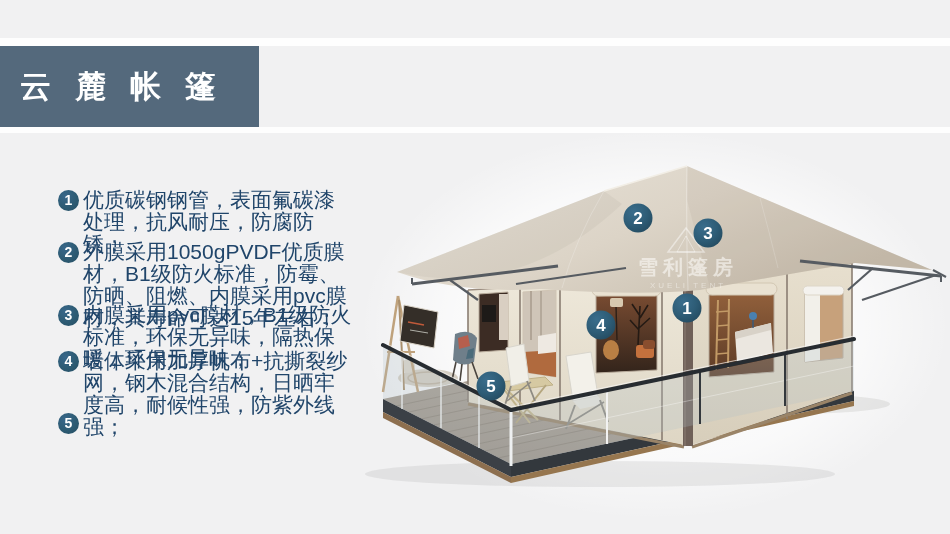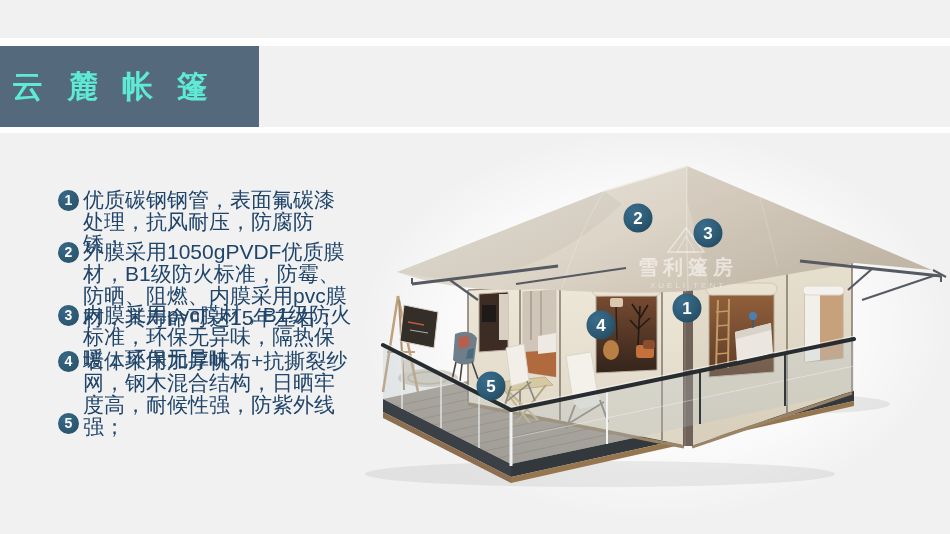--- a/index.html
+++ b/index.html
@@ -9,22 +9,22 @@
     font-family:"Liberation Sans","DejaVu Sans",sans-serif;
   }
   .white-strip{position:absolute;left:0;width:100%;background:rgba(255,255,255,.9);}
   .strip-top{top:38px;height:8px;}
   .strip-bottom{top:127px;height:6px;}
   .header-bar{
     position:absolute;left:0;top:46px;width:259px;height:81px;
     background:#54697c;display:flex;align-items:center;
   }
   .header-title{
-    color:#5eead4;font-size:31px;font-weight:bold;
-    letter-spacing:24px;padding-left:12px;white-space:nowrap;font-family:Liberation Mono, monospace;
+    color:#ffffff;font-size:31px;font-weight:bold;
+    letter-spacing:24px;padding-left:20px;white-space:nowrap;font-family:Liberation Mono, monospace;
   }
   .feature{position:absolute;display:flex;align-items:flex-start;}
   .feature .num{
     flex:0 0 auto;width:21px;height:21px;border-radius:50%;
     background:radial-gradient(circle at 35% 30%, #38678a 0%, #2d5b73 55%, #254d63 100%);
     color:#fff;font-size:14px;font-weight:bold;line-height:21px;text-align:center;
     margin-top:1px;
   }
   .feature .txt{
     margin-left:4px;width:270px;

